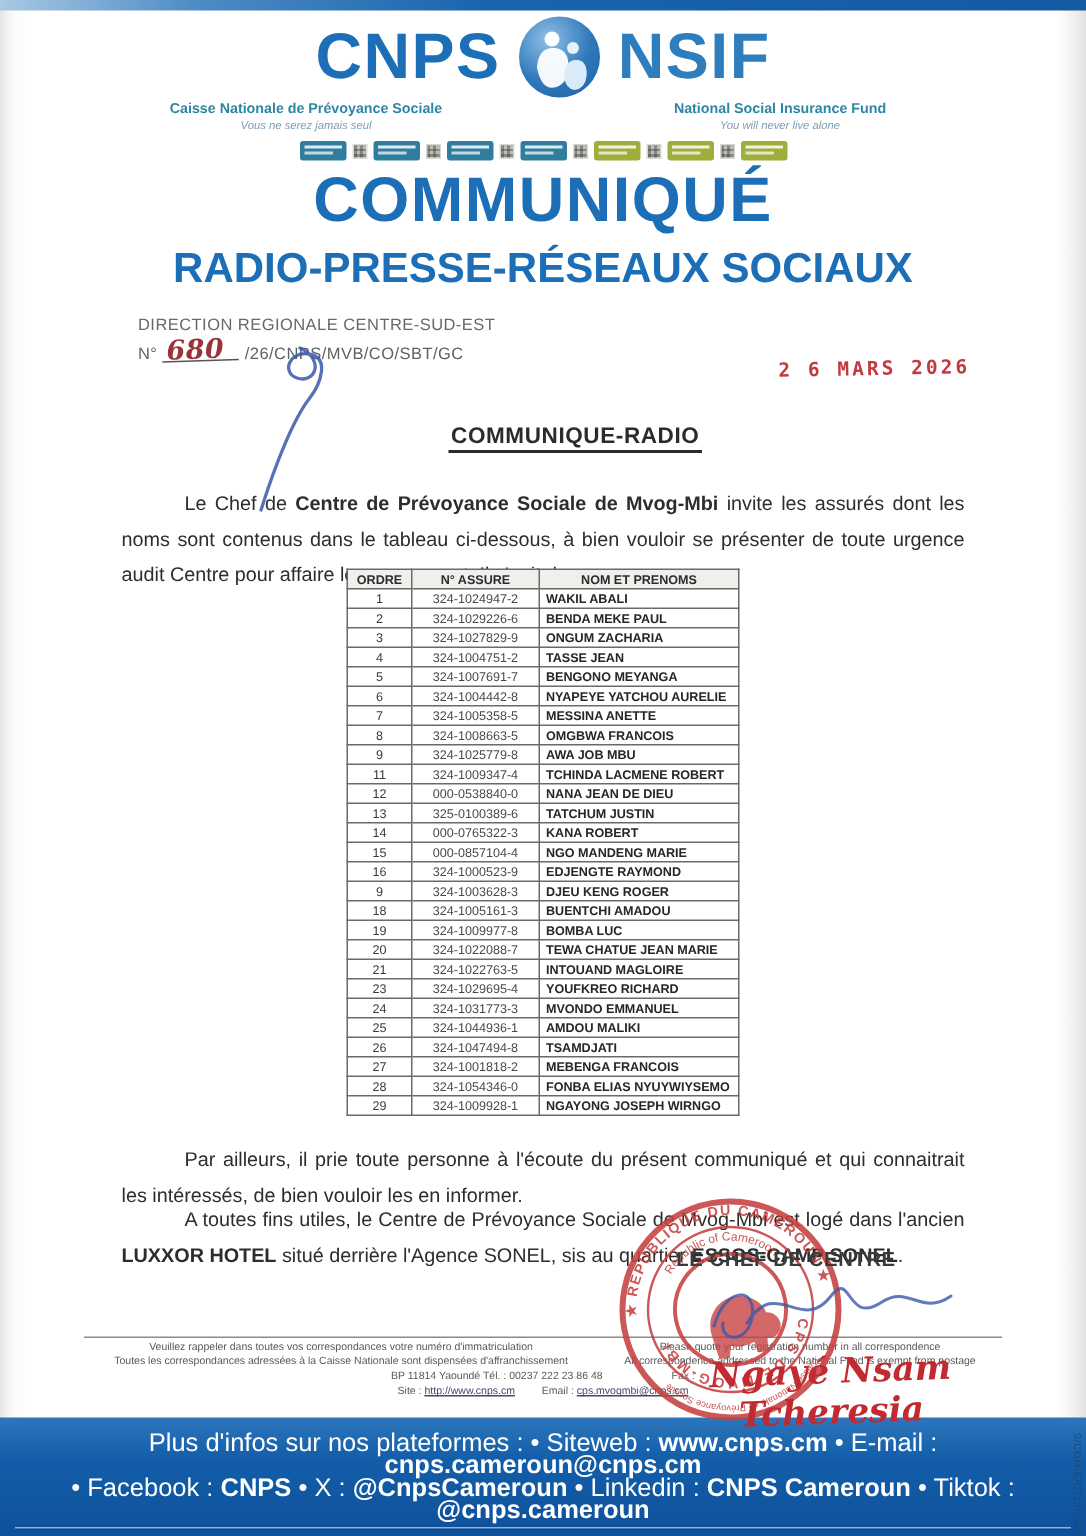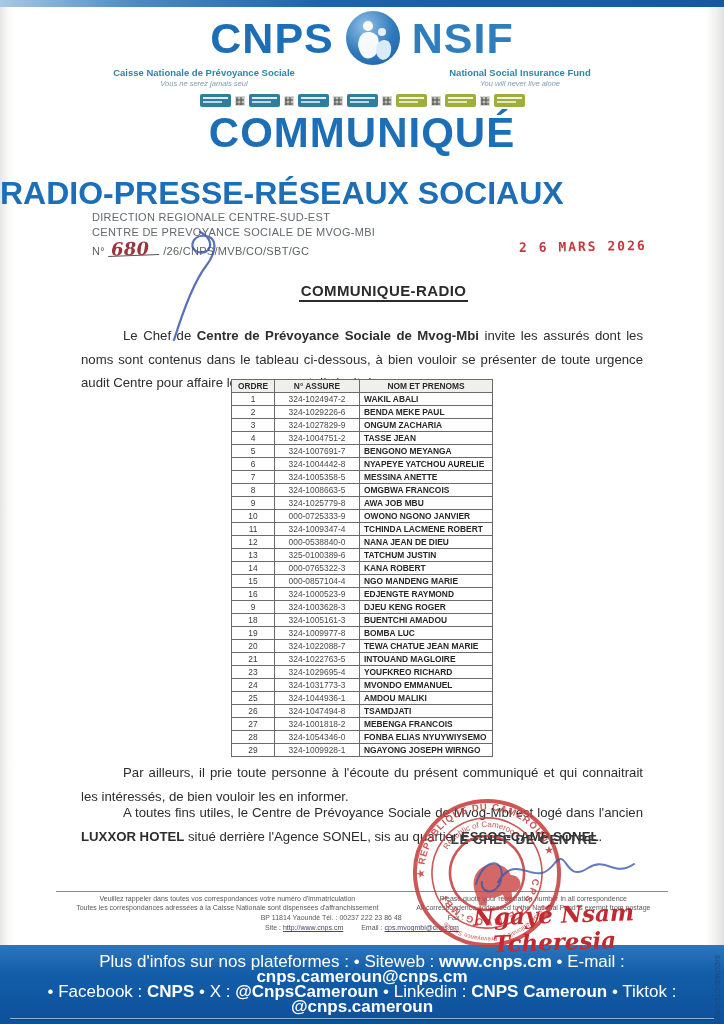--- a/index.html
+++ b/index.html
@@ -32,22 +32,22 @@
   .badge.olive{background:#9fae3b;}
   .qr{width:10px;height:10px;background:#d8d8d4;position:relative;}
   .qr::before{content:"";position:absolute;inset:1px;
       background:repeating-linear-gradient(90deg,#8a8a86 0 2px,#d8d8d4 2px 4px),
                  repeating-linear-gradient(0deg,#8a8a86 0 2px,#d8d8d4 2px 4px);
       background-blend-mode:multiply;opacity:.8;}
 
   
   .title-main{position:absolute;top:109px;left:0;width:100%;text-align:center;
               font-size:42px;font-weight:800;color:#1c6fb6;letter-spacing:1px;}
-  .title-sub{position:absolute;top:175px;left:0;width:100%;text-align:left;
-             font-size:32px;font-weight:800;color:#1c6fb6;}
+  .title-sub{position:absolute;top:163px;left:0;width:100%;text-align:center;
+             font-size:28px;font-weight:800;color:#1c6fb6;}
 
   
   .refblock{position:absolute;left:92px;top:210px;font-size:11px;color:#64696e;
             line-height:15px;letter-spacing:.3px;}
   .ref-num-line{margin-top:3px;color:#5d6267;}
   .hand-number{display:inline-block;font-family:"DejaVu Serif",serif;font-style:italic;font-weight:bold;
                font-size:18px;color:#99343a;border-bottom:1px solid #555;padding:0 10px 0 3px;
                transform:rotate(-2deg);line-height:12px;}
   .datestamp{position:absolute;left:519px;top:239px;font-family:"DejaVu Sans Mono",monospace;
              font-size:13px;font-weight:bold;color:#c23a3f;letter-spacing:2px;transform:rotate(-1deg);}
@@ -149,21 +149,20 @@
       <span class="qr"></span>
       <span class="badge olive"></span>
     </div>
   </div>
 
   <div class="title-main">COMMUNIQUÉ</div>
   <div class="title-sub">RADIO-PRESSE-RÉSEAUX SOCIAUX</div>
 
   <div class="refblock">
     <div>DIRECTION REGIONALE CENTRE-SUD-EST</div>
-    <div>CENTRE DE PREVOYANCE SOCIALE DE MVOG-MBI</div>
     <div class="ref-num-line">
       <span>N°</span>
       <span class="hand-number">680</span>
       <span>/26/CNPS/MVB/CO/SBT/GC</span>
     </div>
   </div>
   <div class="datestamp">2 6 MARS 2026</div>
 
   <svg class="sig1" width="80" height="120" viewBox="0 0 80 120">
     <path d="M38,6 C55,14 48,30 36,26 C26,23 30,8 44,10 C58,12 52,30 44,40 C34,53 22,82 12,114" fill="none" stroke="#3b57a9" stroke-width="2.2" stroke-linecap="round" opacity=".85"></path>
@@ -233,25 +232,20 @@
             <td class="c-num">324-1008663-5</td>
             <td class="c-nom">OMGBWA FRANCOIS</td>
           </tr>
 
           <tr>
             <td class="c-ord">9</td>
             <td class="c-num">324-1025779-8</td>
             <td class="c-nom">AWA JOB MBU</td>
           </tr>
 
-          <tr>
-            <td class="c-ord">10</td>
-            <td class="c-num">000-0725333-9</td>
-            <td class="c-nom">OWONO NGONO JANVIER</td>
-          </tr>
 
           <tr>
             <td class="c-ord">11</td>
             <td class="c-num">324-1009347-4</td>
             <td class="c-nom">TCHINDA LACMENE ROBERT</td>
           </tr>
 
           <tr>
             <td class="c-ord">12</td>
             <td class="c-num">000-0538840-0</td>

